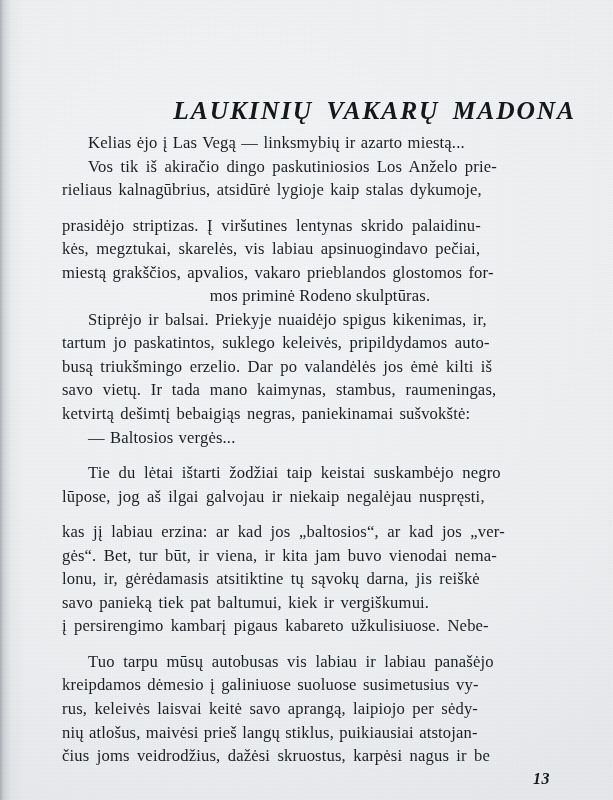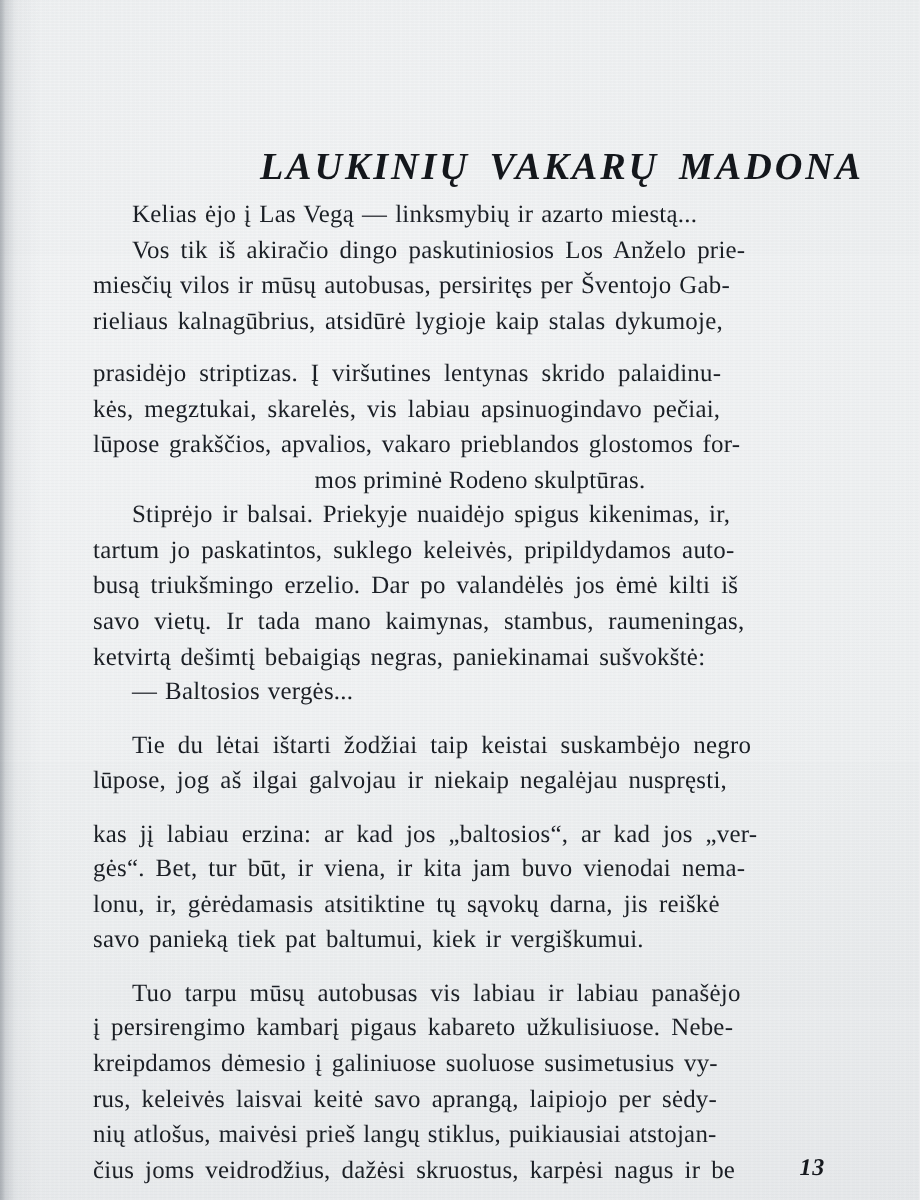--- a/index.html
+++ b/index.html
@@ -130,25 +130,24 @@
   <h1 class="chapter-title">LAUKINIŲ VAKARŲ MADONA</h1>
 
   <div class="body-text">
 
     <p class="para">
       <span class="line ws1"><span class="indent"></span><span>Kelias ėjo į Las Vegą — linksmybių ir azarto miestą...</span></span>
     </p>
 
     <p class="para">
       <span class="line ws3"><span class="indent"></span><span>Vos tik iš akiračio dingo paskutiniosios Los Anželo prie-</span></span>
-      <span class="line ws1"><span>miesčių vilos ir mūsų autobusas, persiritęs per Šventojo Gab-</span></span>
       <span class="line ws2"><span>rieliaus kalnagūbrius, atsidūrė lygioje kaip stalas dykumoje,</span></span>
       <span class="line ws4"><span>prasidėjo striptizas. Į viršutines lentynas skrido palaidinu-</span></span>
       <span class="line ws3"><span>kės, megztukai, skarelės, vis labiau apsinuogindavo pečiai,</span></span>
-      <span class="line ws2"><span>lūpose grakščios, apvalios, vakaro prieblandos glostomos for-</span></span>
+      <span class="line ws2"><span>miestą grakščios, apvalios, vakaro prieblandos glostomos for-</span></span>
       <span class="line ws0"><span>mos priminė Rodeno skulptūras.</span></span>
     </p>
 
     <p class="para">
       <span class="line ws2"><span class="indent"></span><span>Stiprėjo ir balsai. Priekyje nuaidėjo spigus kikenimas, ir,</span></span>
       <span class="line ws3"><span>tartum jo paskatintos, suklego keleivės, pripildydamos auto-</span></span>
       <span class="line ws3"><span>busą triukšmingo erzelio. Dar po valandėlės jos ėmė kilti iš</span></span>
       <span class="line ws5"><span>savo vietų. Ir tada mano kaimynas, stambus, raumeningas,</span></span>
       <span class="line ws2"><span>ketvirtą dešimtį bebaigiąs negras, paniekinamai sušvokštė:</span></span>
     </p>
@@ -160,22 +159,22 @@
     <p class="para">
       <span class="line ws4"><span class="indent"></span><span>Tie du lėtai ištarti žodžiai taip keistai suskambėjo negro</span></span>
       <span class="line ws3"><span>lūpose, jog aš ilgai galvojau ir niekaip negalėjau nuspręsti,</span></span>
       <span class="line ws4"><span>kas jį labiau erzina: ar kad jos „baltosios“, ar kad jos „ver-</span></span>
       <span class="line ws3"><span>gės“. Bet, tur būt, ir viena, ir kita jam buvo vienodai nema-</span></span>
       <span class="line ws3"><span>lonu, ir, gėrėdamasis atsitiktine tų sąvokų darna, jis reiškė</span></span>
       <span class="line ws2"><span>savo panieką tiek pat baltumui, kiek ir vergiškumui.</span></span>
     </p>
 
     <p class="para">
+      <span class="line ws3"><span>į persirengimo kambarį pigaus kabareto užkulisiuose. Nebe-</span></span>
       <span class="line ws4"><span class="indent"></span><span>Tuo tarpu mūsų autobusas vis labiau ir labiau panašėjo</span></span>
-      <span class="line ws3"><span>į persirengimo kambarį pigaus kabareto užkulisiuose. Nebe-</span></span>
       <span class="line ws2"><span>kreipdamos dėmesio į galiniuose suoluose susimetusius vy-</span></span>
       <span class="line ws3"><span>rus, keleivės laisvai keitė savo aprangą, laipiojo per sėdy-</span></span>
       <span class="line ws1"><span>nių atlošus, maivėsi prieš langų stiklus, puikiausiai atstojan-</span></span>
       <span class="line ws3"><span>čius joms veidrodžius, dažėsi skruostus, karpėsi nagus ir be</span></span>
     </p>
 
   </div>
 
   <div class="folio">13</div>
 

